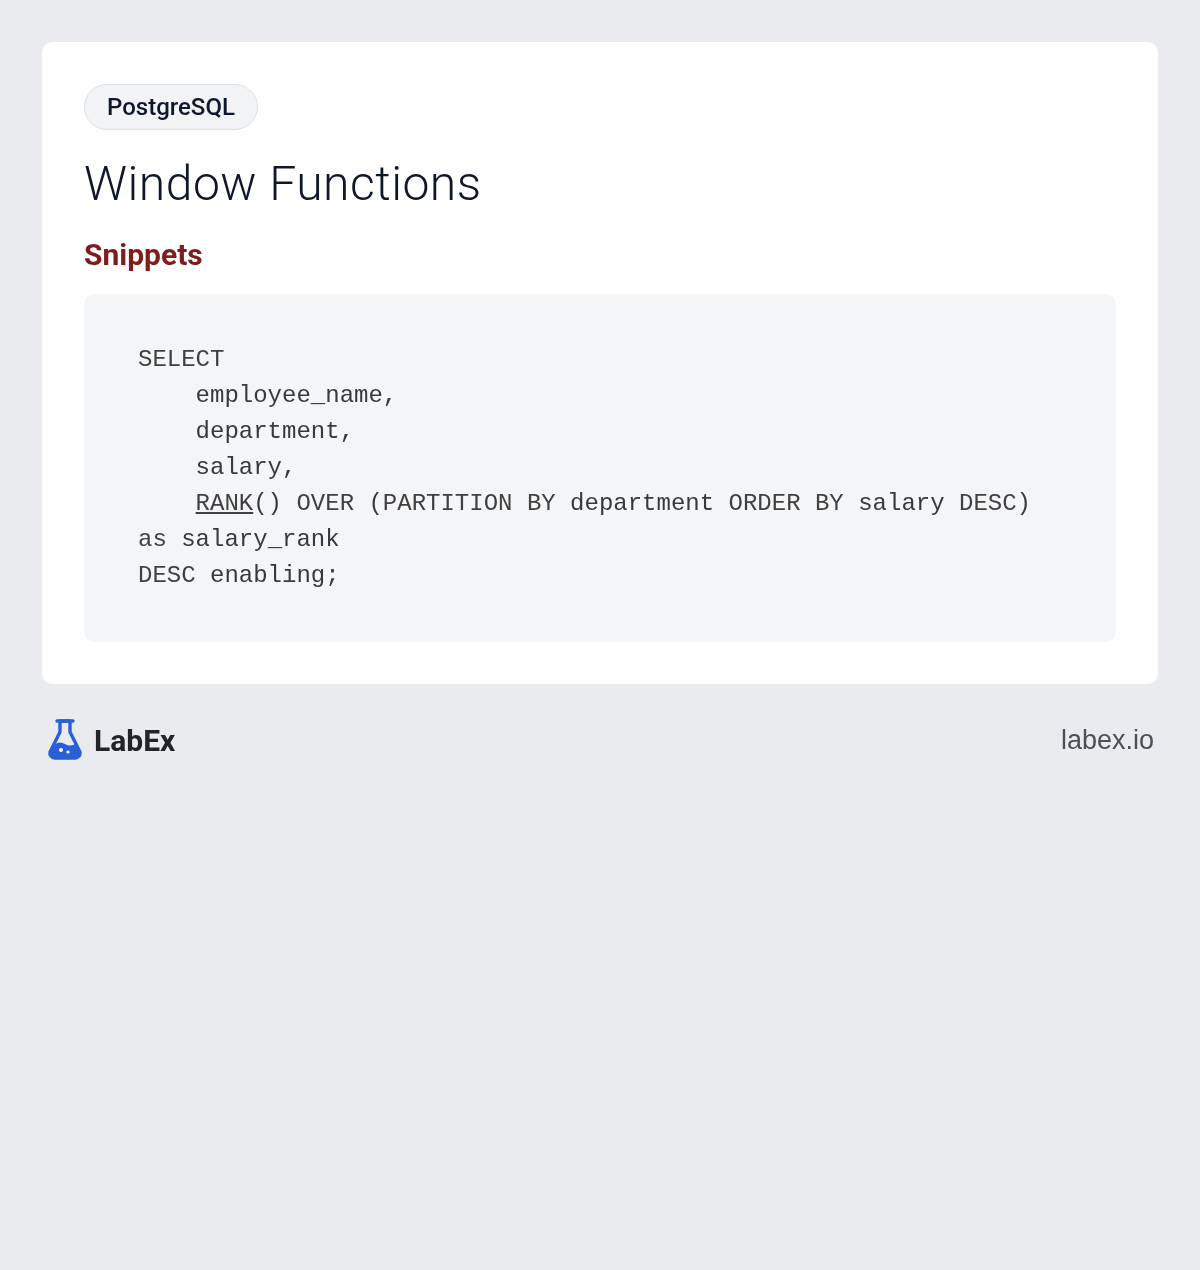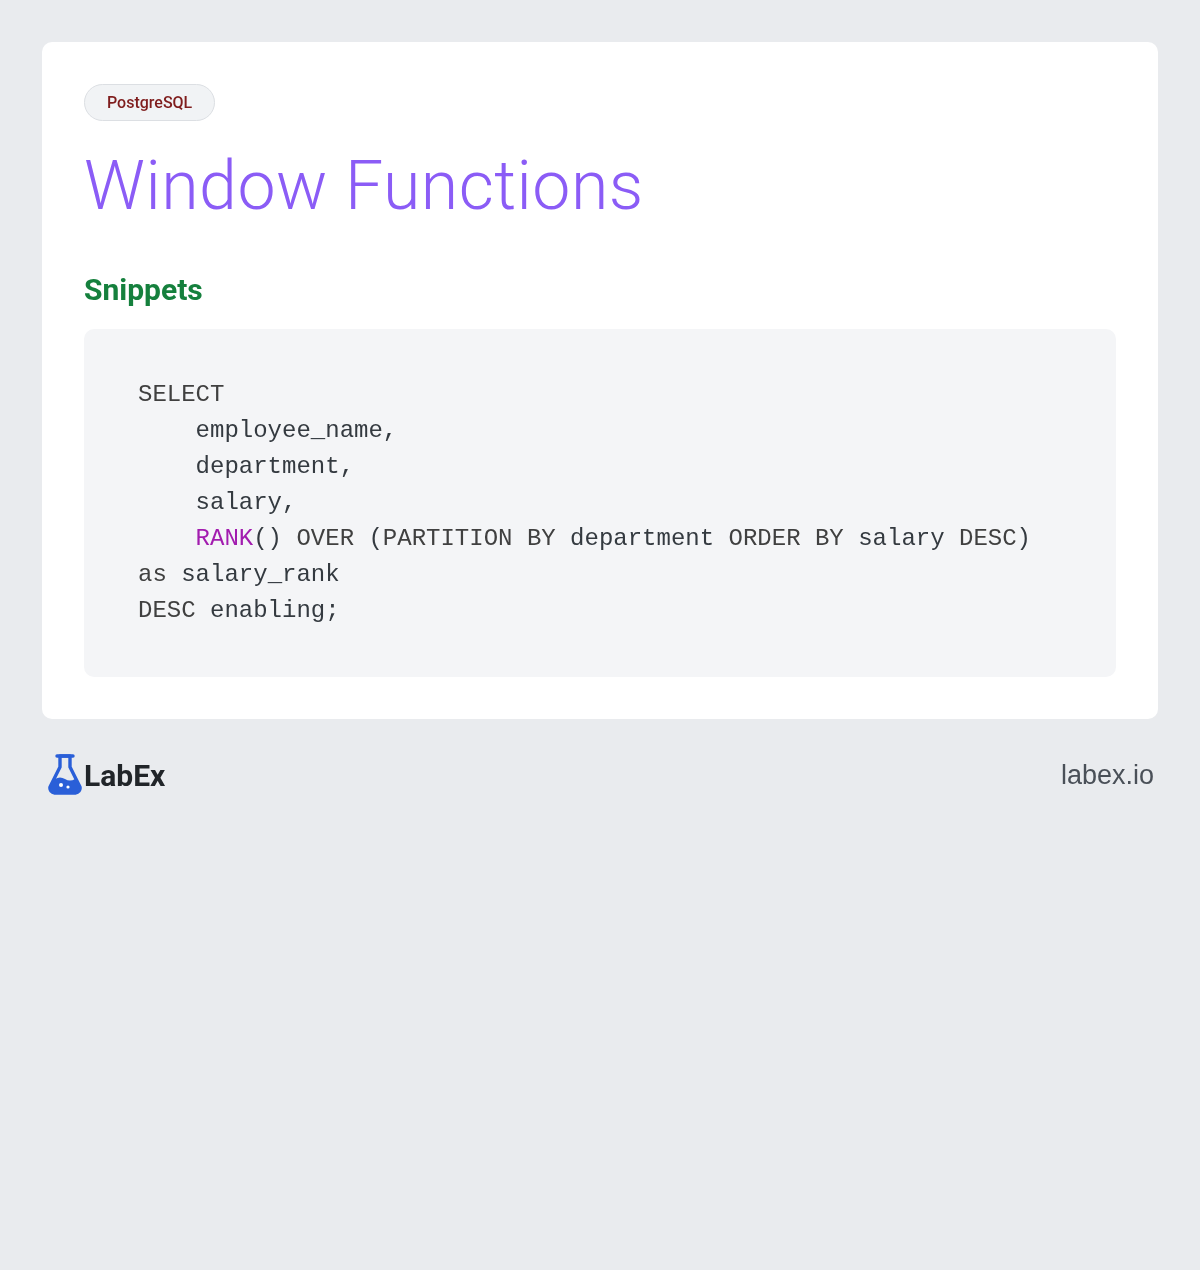--- a/index.html
+++ b/index.html
@@ -14,68 +14,69 @@
     background: #fff;
     border-radius: 10px;
     padding: 42px;
   }
   .tag {
     display: inline-block;
     background: #f1f3f5;
     border: 1px solid #dcdfe3;
     border-radius: 999px;
     padding: 8px 22px;
-    color: #7f1d1d;
-    font-size: 16px;
+    color: #0f172a;
+    font-size: 24px;
     font-weight: 500;
     margin-bottom: 28px;
   }
   h1.title {
-    font-size: 68px;
+    font-size: 48px;
     font-weight: 300;
-    color: #8b5cf6;
+    color: #0f172a;
     letter-spacing: 0.5px;
-    margin-bottom: 48px;
+    margin-bottom: 26px;
     line-height: 1.1;
   }
   .desc {
     font-family: "SFMono-Regular", Consolas, "Liberation Mono", Menlo, monospace;
     font-size: 27px;
     color: #6c727f;
     line-height: 1.55;
     margin-bottom: 42px;
   }
   h2.section {
     font-size: 30px;
     font-weight: 700;
-    color: #15803d;
+    color: #7f1d1d;
     margin-bottom: 22px;
   }
   .code-block {
     background: #f4f5f7;
     border-radius: 10px;
     padding: 48px 54px;
     font-family: "SFMono-Regular", Consolas, "Liberation Mono", Menlo, monospace;
     font-size: 24px;
     line-height: 1.5;
     color: #343a40;
     white-space: pre-wrap;
     word-wrap: break-word;
   }
   .kw-red { color: #404040; }
-  .kw-orange { color: #a21caf; }
+  .kw-orange { color: #404040; text-decoration: underline; }
   .footer {
     display: flex;
     justify-content: space-between;
     align-items: center;
     padding: 34px 4px 0 4px;
   }
   .brand {
     display: flex;
     align-items: center;
+    gap: 10px;
   }
   .brand-text {
     font-size: 30px;
     font-weight: 700;
     color: #212529;
   }
   .domain {
     font-family: Liberation Sans, sans-serif;
     font-size: 27px;
     color: #4a5058;

